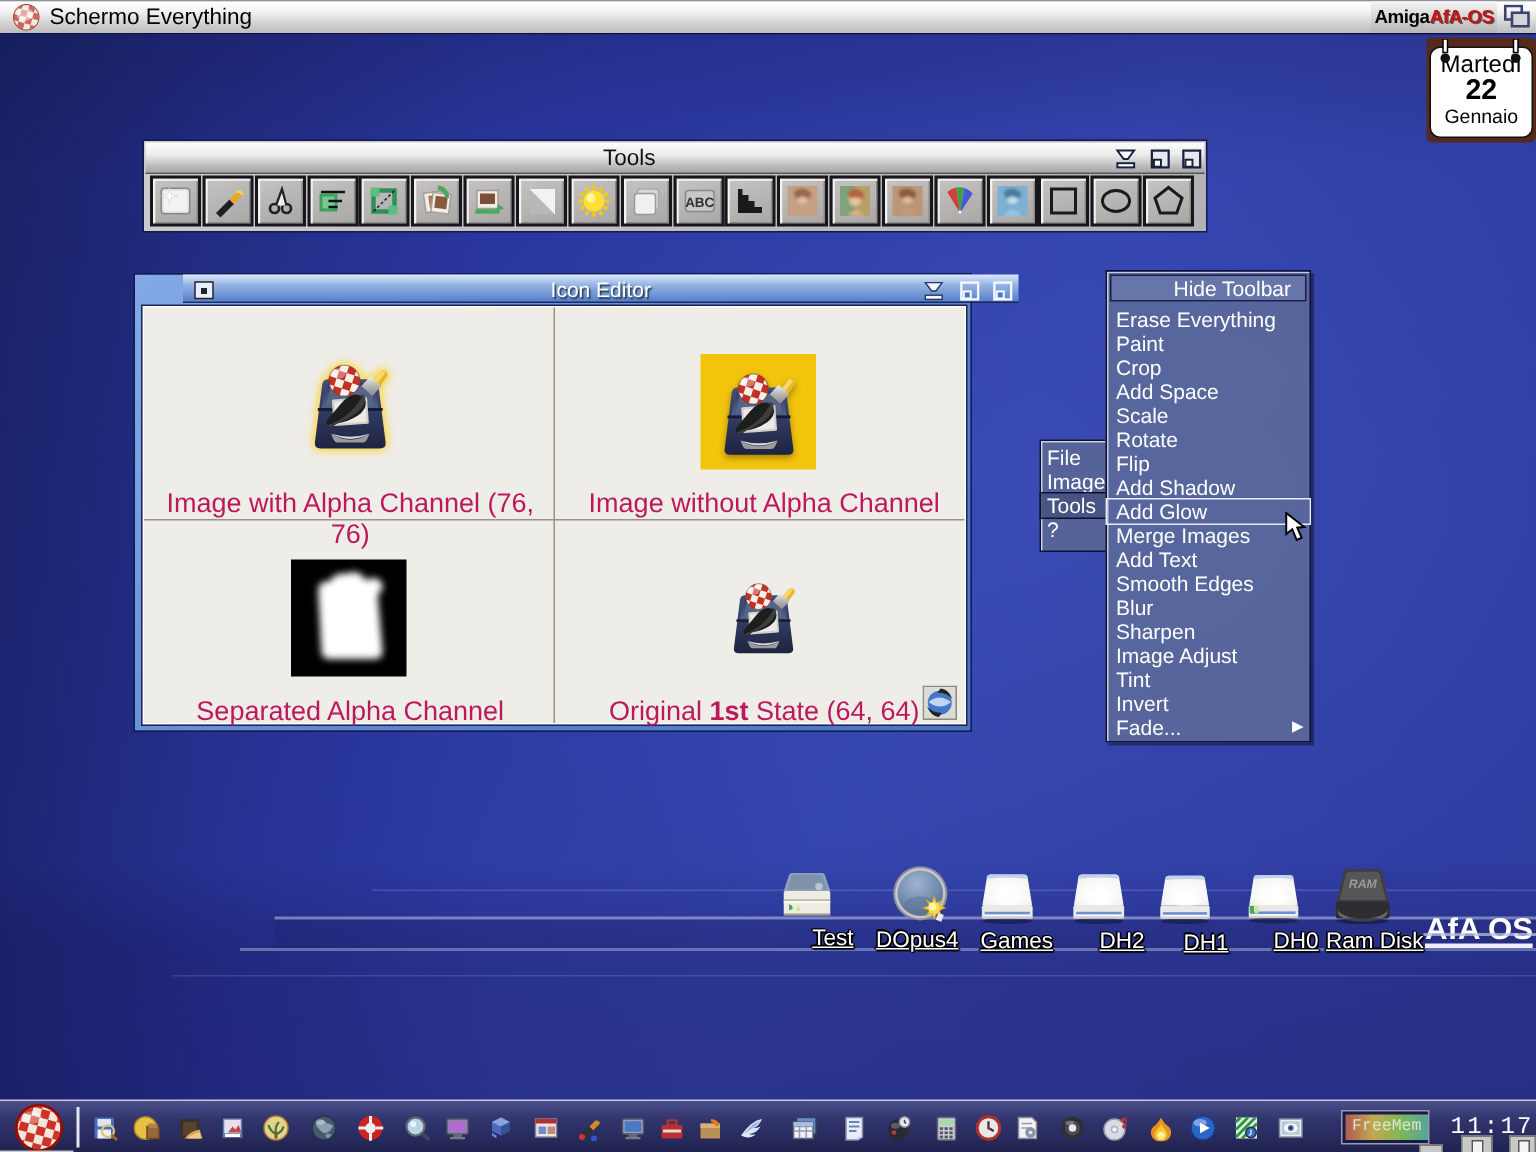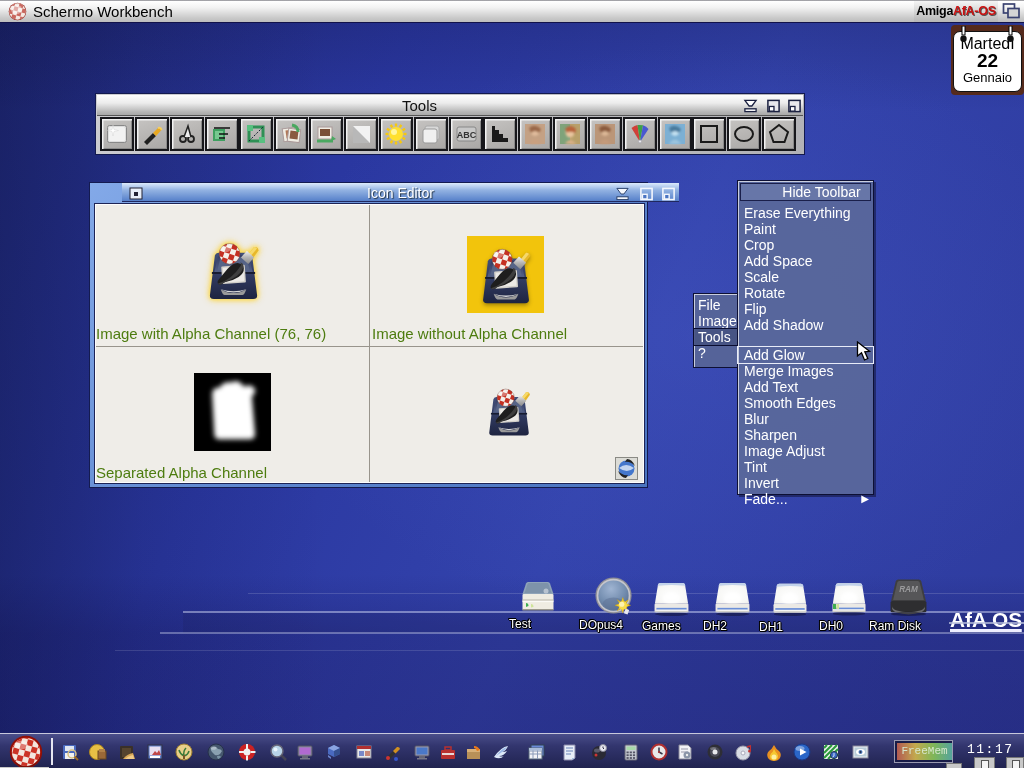--- a/index.html
+++ b/index.html
@@ -89,50 +89,51 @@
   background:linear-gradient(to bottom,#dceafc 0%,#92b2e2 40%,#5680ca 100%);
   border-bottom:1px solid #20285e;
   margin-left:32px;
 }
 #ied .tbar .t { position:absolute; left:0; right:0; top:2px; text-align:center; font-size:14px; color:#fff; text-shadow:1px 1px 1px #234; }
 #ied .content {
   position:absolute; left:5px; top:21px; width:549px; height:279px;
   background:#efede8;
   border:1px solid #fdfdfd; outline:1px solid #1d2456;
 }
-.qlabel { position:absolute; width:100%; font-size:15px; color:#4d7c0f; }
+.qlabel { position:absolute; width:100%; text-align:center; font-size:18px; color:#be185d; }
 #blacksq { position:absolute; background:#000; }
 
 
 #menusmall {
   position:absolute; left:693px; top:293px; width:46px; height:75px;
   background:rgba(86,100,152,0.97);
   border:1px solid #0d1034; box-shadow:inset 1px 1px 0 #c9cede;
   z-index:60; color:#fff; font-size:14px;
 }
 #menubig {
   position:absolute; left:737px; top:180px; width:137px; height:315px;
   background:rgba(88,103,155,0.96);
   border:1px solid #0d1034; box-shadow:inset 1px 1px 0 #c9cede, 2px 2px 0 rgba(10,10,30,0.45);
   z-index:61; color:#fff; font-size:14px;
 }
 #menubig .hdr {
   margin:2px 2px 4px 2px; height:18px; background:rgba(105,120,170,0.9);
   border:1px solid #1a1f4a; text-align:center; line-height:17px; font-size:14px;padding-left:32px;
 }
 #menubig .it { height:16px; line-height:16px; padding-left:6px; white-space:nowrap; }
-#menubig .hi { outline:1px solid #e8ecf8;margin-top:14px; }
+#menubig .hi { outline:1px solid #e8ecf8; }
 #menusmall .it { height:16px; line-height:16px; padding-left:4px; }
 #menusmall .hi { outline:1px solid #0a0d30; background:rgba(70,82,130,0.9); }
 
 
 .dicon { position:absolute; z-index:10; }
 .dlabel {
-  position:absolute; z-index:10; color:#fff; font-size:12px; text-align:left;
+  position:absolute; z-index:10; color:#fff; font-size:15px; text-align:right;
   text-shadow:-1px 0 0 #000, 1px 0 0 #000, 0 -1px 0 #000, 0 1px 0 #000, 1px 1px 0 #000, -1px -1px 0 #000;
+  text-decoration:underline;
 }
 #afaos {
   position:absolute; left:950px; top:611px; z-index:9;
   font-size:20px; font-weight:bold; color:#fff; white-space:nowrap;
   border-bottom:3px solid #eef; padding-bottom:0px; letter-spacing:0px;
   line-height:18px; transform:scaleX(1.04); transform-origin:left top;
 }
 
 
 #taskbar {
@@ -145,21 +146,21 @@
 #freemem {
   position:absolute; left:894px; top:6px; width:59px; height:23px;
   background:#191c48; border:1px solid #9a9ab0;
 }
 #freemem .bar {
   position:absolute; left:2px; top:2px; width:55px; height:17px;
   background:linear-gradient(90deg,#b25a52,#c3a94e,#7fb658,#55a49c);
   color:#d6e6cc; font-size:11px; line-height:17px; text-align:center;
   font-family:"Liberation Mono",monospace;
 }
-#clock { position:absolute; left:967px; top:8px; color:#fff; font-size:13px; font-family:"Liberation Mono",monospace; letter-spacing:1.5px;}
+#clock { position:absolute; left:967px; top:8px; color:#fff; font-size:16px; font-family:"Liberation Mono",monospace; letter-spacing:1.5px;}
 .graybox { position:absolute; background:#c8c8c8; border:1px solid #777; }
 </style>
 </head>
 <body>
 <div id="desk"></div>
 
 <svg width="0" height="0" style="position:absolute">
  <defs>
   <linearGradient id="dfront" x1="0" y1="0" x2="0" y2="1">
     <stop offset="0" stop-color="#42507a"></stop>
@@ -307,21 +308,21 @@
           <rect x="9.4" y="9.4" width="4.2" height="4.2"></rect>
         <rect x="5.2" y="13.6" width="4.2" height="4.2"></rect>
           <rect x="13.6" y="13.6" width="4.2" height="4.2"></rect>
         <rect x="-3.2" y="5.2" width="4.2" height="4.2"></rect>
           <rect x="-3.2" y="13.6" width="4.2" height="4.2"></rect>
         <rect x="9.4" y="-3.2" width="4.2" height="4.2"></rect>
       </g>
     </g>
     <ellipse cx="8.5" cy="7.5" rx="5.5" ry="4.5" fill="rgba(255,255,255,0.45)"></ellipse>
   </svg>
-  <div class="title">Schermo Workbench</div>
+  <div class="title">Schermo Everything</div>
   <div id="afabox">Amiga<span class="red">AfA-OS</span></div>
   <svg id="depthgad" width="20" height="16" viewBox="0 0 20 16">
     <rect x="2.5" y="1" width="11" height="9" fill="none" stroke="#3a4270" stroke-width="1.7"></rect>
     <rect x="7" y="5.5" width="11" height="9" fill="#d5d5d5" stroke="#3a4270" stroke-width="1.7"></rect>
   </svg>
 </div>
 
 <div id="cal">
   <div class="card">
     <div class="wd">Martedì</div>
@@ -537,20 +538,21 @@
         <rect x="1.5" y="1.5" width="12" height="12" fill="none" stroke="#f4f7fd" stroke-width="1.7"></rect>
         <rect x="3.2" y="7.8" width="5" height="5" fill="#4a74c2" stroke="#f4f7fd" stroke-width="1.5"></rect>
       </svg>
   </div>
   <div class="content">
     <div style="position:absolute;left:273px;top:0;width:1px;height:277px;background:#98948c"></div>
     <div style="position:absolute;left:0;top:141px;width:547px;height:1px;background:#98948c"></div>
     <div class="qlabel" style="left:0;top:120px;width:275px">Image with Alpha Channel (76, 76)</div>
     <div class="qlabel" style="left:0;top:259px;width:275px">Separated Alpha Channel</div>
     <div class="qlabel" style="left:276px;top:120px;width:275px">Image without Alpha Channel</div>
+    <div class="qlabel" style="left:276px;top:259px;width:275px">Original <b>1st</b> State (64, 64)</div>
 
     <svg style="position:absolute;left:110px;top:35px;filter:drop-shadow(0 0 2px rgba(253,222,80,1)) drop-shadow(0 0 3px rgba(250,205,50,0.9))" width="55" height="63" viewBox="0 0 56 64">
         <use href="#drawer"></use>
       </svg>
 
     <div style="position:absolute;left:371px;top:31px;width:77px;height:77px;background:#f2c40c"></div>
     <svg style="position:absolute;left:383px;top:41px;filter:drop-shadow(0 2px 2px rgba(60,45,0,0.45))" width="54" height="61" viewBox="0 0 56 64">
         <use href="#drawer"></use>
       </svg>
 

